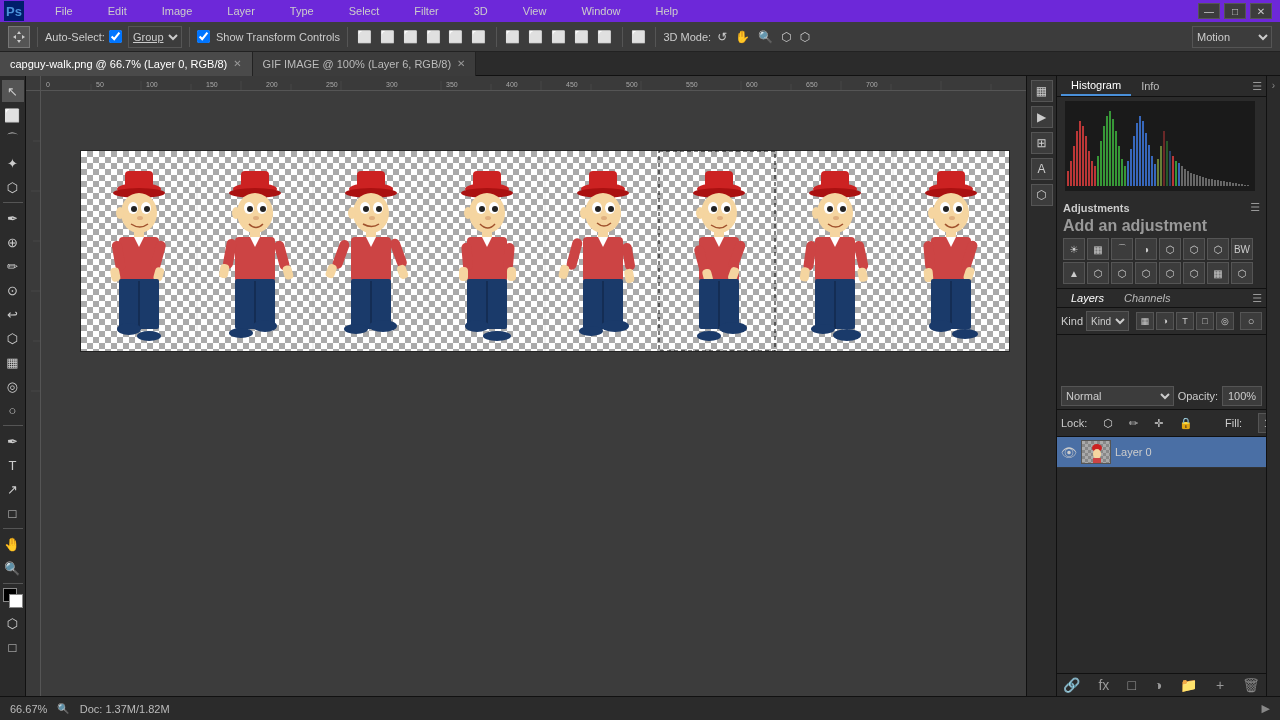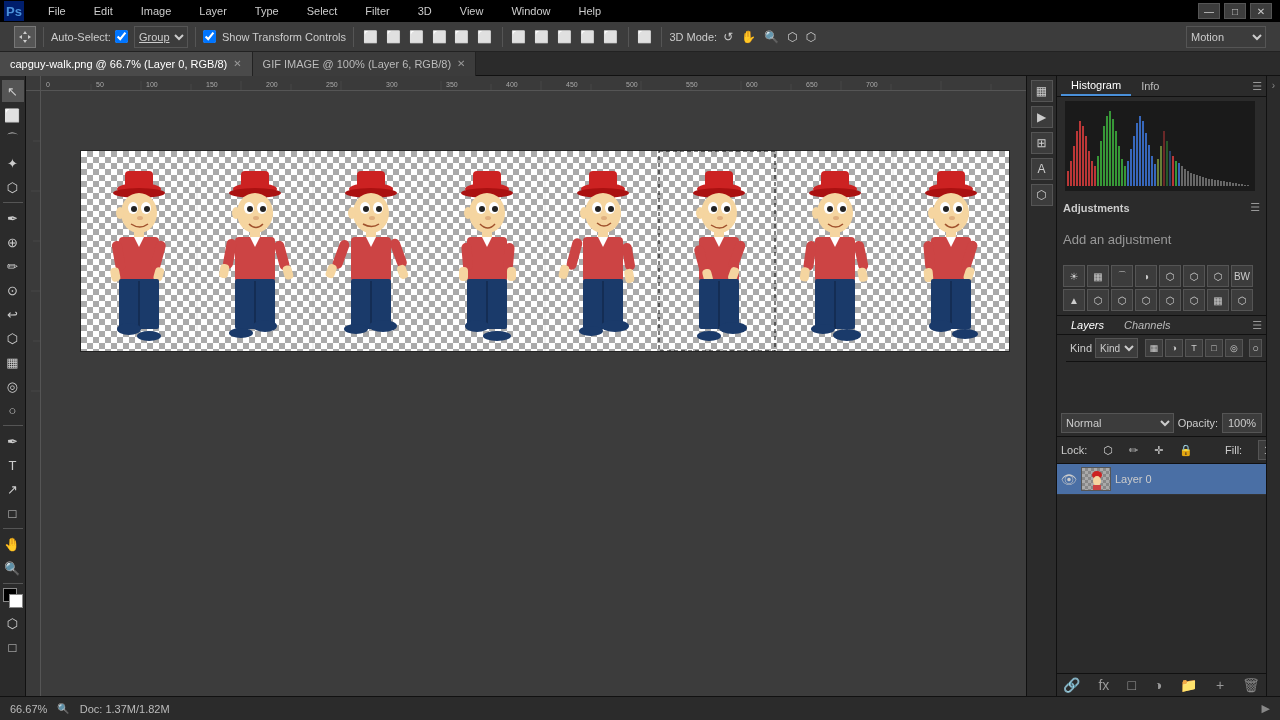--- a/index.html
+++ b/index.html
@@ -1,23 +1,23 @@
 <!DOCTYPE html>
 <html><head>
   <meta charset="utf-8">
   <style>
     * { margin: 0; padding: 0; box-sizing: border-box; }
     body { width: 1280px; height: 720px; overflow: hidden; background: #3c3c3c; font-family: 'Arial', sans-serif; font-size: 11px; color: #ccc; user-select: none; }
 
     
-    #menu-bar { display: flex; align-items: center; background: #000000; height: 22px; padding: 0 4px; gap: 12px; }
+    #menu-bar { display: flex; align-items: center; background: #6d28d9; height: 22px; padding: 0 4px; gap: 19px; }
     .menu-item { padding: 2px 8px; color: #ccc; cursor: pointer; font-size: 11px; }
 
     
-    #toolbar { display: flex; align-items: center; background: #3c3c3c; height: 30px; padding: 0 14px; gap: 4px; border-bottom: 1px solid #222; }
+    #toolbar { display: flex; align-items: center; background: #3c3c3c; height: 30px; padding: 0 8px; gap: 4px; border-bottom: 1px solid #222; }
     .toolbar-separator { width: 1px; height: 20px; background: #555; margin: 0 3px; }
     .toolbar-label { font-size: 11px; color: #ccc; }
     .toolbar-checkbox { margin-right: 2px; }
     .toolbar-select { background: #3c3c3c; border: 1px solid #555; color: #ccc; height: 22px; font-size: 11px; }
     .toolbar-icon-btn { background: transparent; border: none; color: #ccc; cursor: pointer; font-size: 12px; padding: 2px; }
 
     
     #tabs { display: flex; align-items: center; background: #2b2b2b; height: 24px; border-bottom: 1px solid #111; }
     .tab { display: flex; align-items: center; background: #3c3c3c; padding: 0 10px; height: 24px; font-size: 11px; color: #bbb; border-right: 1px solid #222; cursor: pointer; gap: 6px; }
     .tab.active { background: #4a4a4a; color: #fff; }
@@ -588,21 +588,21 @@
             </g>
           </svg>
         </div>
       </div>
 
       <div id="adjustments-panel">
         <div style="display:flex;justify-content:space-between;align-items:center;">
           <span style="font-size:11px;color:#ccc;font-weight:bold;">Adjustments</span>
           <span style="color:#999;cursor:pointer;font-size:11px;">☰</span>
         </div>
-        <div style="font-size:13px;color:#999;margin:18px 0;">Add an adjustment</div>
+        <div style="font-size:16px;color:#999;margin:3px 0;font-weight:bold;">Add an adjustment</div>
 
         <div style="display:flex;flex-wrap:wrap;gap:2px;">
           <div class="adj-icon" title="Brightness/Contrast">☀</div>
           <div class="adj-icon" title="Levels">▦</div>
           <div class="adj-icon" title="Curves">⌒</div>
           <div class="adj-icon" title="Exposure">◑</div>
           <div class="adj-icon" title="Vibrance">⬡</div>
           <div class="adj-icon" title="Hue/Saturation">⬡</div>
           <div class="adj-icon" title="Color Balance">⬡</div>
           <div class="adj-icon" title="Black &amp; White">BW</div>
@@ -618,21 +618,21 @@
       </div>
 
       <div id="layers-panel">
         <div style="display:flex;align-items:center;border-bottom:1px solid #111;padding:0 4px;">
           <div class="layers-tab active">Layers</div>
           <div class="layers-tab">Channels</div>
           <div style="flex:1"></div>
           <span style="color:#999;cursor:pointer;font-size:11px;">☰</span>
         </div>
 
-        <div style="display:flex;align-items:center;padding:3px 4px;gap:3px;border-bottom:1px solid #111;margin-left:9px;">
+        <div style="display:flex;align-items:center;padding:3px 4px;gap:3px;border-bottom:1px solid #111;">
           <span style="font-size:11px;color:#ccc;">Kind</span>
           <select class="layer-select" style="width:60px;height:20px;font-size:10px;">
             <option>Kind</option>
           </select>
           <div style="display:flex;gap:2px;margin-left:4px;">
             <div class="adj-icon" style="width:18px;height:18px;font-size:9px;">▦</div>
             <div class="adj-icon" style="width:18px;height:18px;font-size:9px;">◑</div>
             <div class="adj-icon" style="width:18px;height:18px;font-size:9px;">T</div>
             <div class="adj-icon" style="width:18px;height:18px;font-size:9px;">□</div>
             <div class="adj-icon" style="width:18px;height:18px;font-size:9px;">◎</div>

